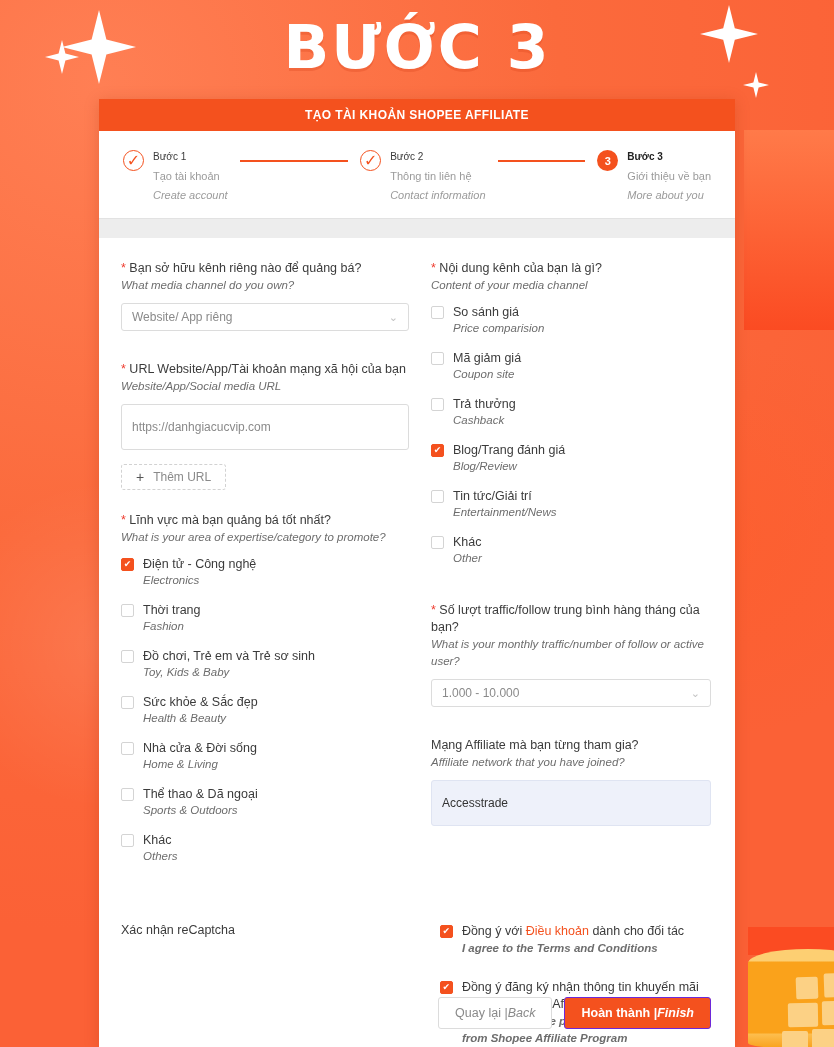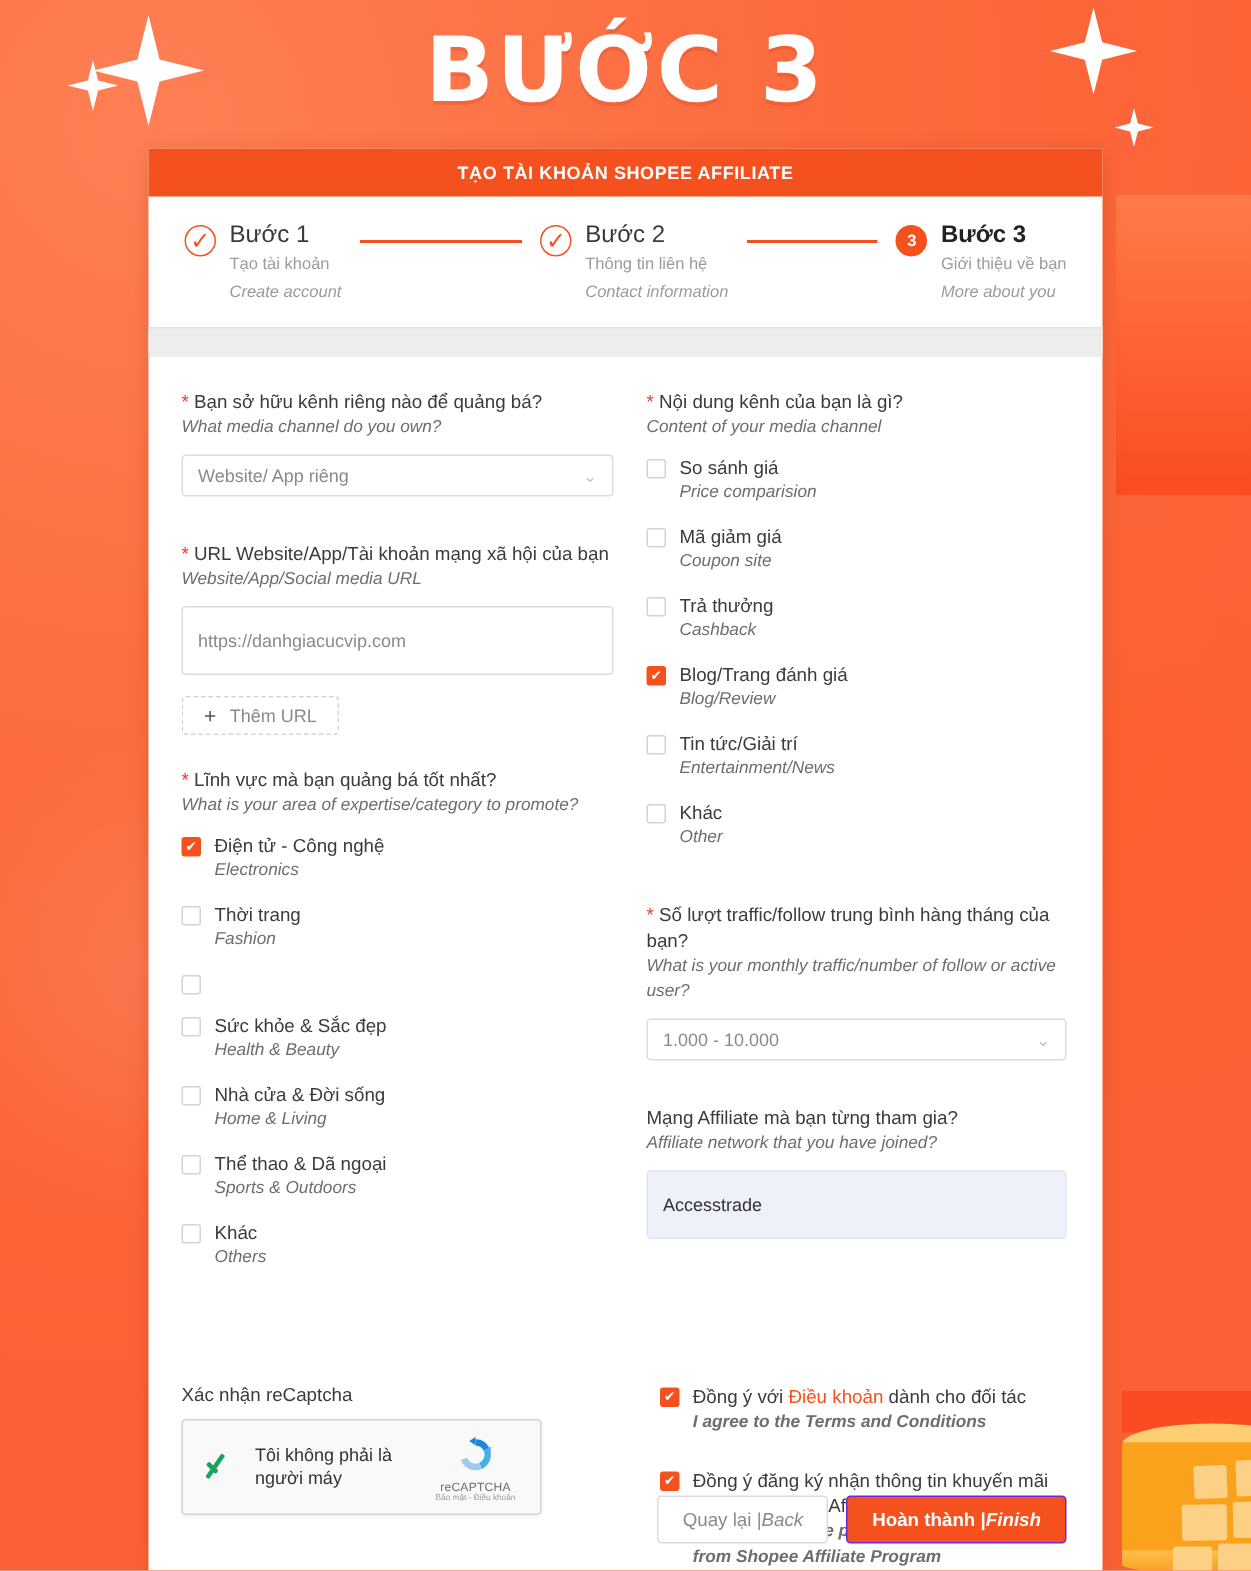--- a/index.html
+++ b/index.html
@@ -108,21 +108,21 @@
   .step{ display:flex; flex:1; }
   .step:last-child{ flex:0 0 auto; }
   .step-bullet{
     width:21px; height:21px; border-radius:50%;
     display:flex; align-items:center; justify-content:center;
     flex:0 0 21px; margin-top:1px;
   }
   .step-bullet.done{ border:1.5px solid #f4511e; color:#f4511e; }
   .step-bullet.current{ background:#f4511e; color:#fff; font-size:11px; font-weight:bold; }
   .step-body{ margin-left:9px; }
-  .step-title{ font-size:16px; color:#3a3a3a; line-height:16px; }
+  .step-title{ font-size:10px; color:#3a3a3a; line-height:16px; }
   .step-title.bold{ font-weight:bold; color:#222; }
   .step-sub{ font-size:11px; color:#9b9b9b; line-height:16px; margin-top:3px; }
   .step-sub.it{ font-style:italic; }
   .step-line{
     flex:1; height:1.5px; background:#f4511e; margin:11px 12px 0 12px;
     min-width:30px;
   }
   .divider-band{ height:20px; background:#ededed; border-top:1px solid #e2e2e2; }
 
   
@@ -348,20 +348,24 @@
           </div>
           <div class="cb-row">
             <div class="cbox"></div>
             <div class="cb-text">
               <div class="cb-vi">Thời trang</div>
               <div class="cb-en">Fashion</div>
             </div>
           </div>
           <div class="cb-row">
             <div class="cbox"></div>
+            <div class="cb-text">
+              <div class="cb-vi">Đồ chơi, Trẻ em và Trẻ sơ sinh</div>
+              <div class="cb-en">Toy, Kids &amp; Baby</div>
+            </div>
           </div>
           <div class="cb-row">
             <div class="cbox"></div>
             <div class="cb-text">
               <div class="cb-vi">Sức khỏe &amp; Sắc đẹp</div>
               <div class="cb-en">Health &amp; Beauty</div>
             </div>
           </div>
           <div class="cb-row">
             <div class="cbox"></div>
@@ -459,37 +463,20 @@
       <div class="textinput filled">
         <span>Accesstrade</span>
       </div>
 
     </div>
   </div>
 
   <div class="footer">
     <div class="fcol fcol-left">
       <div class="captcha-label">Xác nhận reCaptcha</div>
-      <div class="captcha-box">
-        <div class="captcha-check"></div>
-        <div class="captcha-text">Tôi không phải là người máy</div>
-        <div class="captcha-logo">
-          <div class="rc-mark">
-            <svg width="30" height="30" viewBox="0 0 30 30" aria-hidden="true">
-              <path d="M15 4.5 A10.5 10.5 0 0 1 24.4 10.6 L20.6 12.4 A6.4 6.4 0 0 0 15 8.7 Z" fill="#1c87d6"></path>
-              <path d="M24.4 10.6 A10.5 10.5 0 0 1 19.2 24.3 L17.4 20.4 A6.4 6.4 0 0 0 20.7 12.5 Z" fill="#4aaee8"></path>
-              <path d="M19.2 24.3 A10.5 10.5 0 0 1 5.2 18.3 L9.3 16.9 A6.4 6.4 0 0 0 17.5 20.4 Z" fill="#9bcbed"></path>
-              <path d="M15 3 l0 5.5 l-4.2 -2.8 Z" fill="#1c87d6"></path>
-              <path d="M25.6 9.5 l-1.6 5.4 l-3.7 -3.3 Z" fill="#4aaee8"></path>
-            </svg>
-          </div>
-          <div class="rc-name">reCAPTCHA</div>
-          <div class="rc-legal">Bảo mật - Điều khoản</div>
-        </div>
-      </div>
     </div>
 
     <div class="fcol fcol-right">
       <div id="agree-list">
           <div class="agree-row" style="margin-bottom: 22px;">
             <div class="cbox on"></div>
             <div class="agree-text">
               <div class="agree-vi">Đồng ý với <span class="lnk">Điều khoản</span> dành cho đối tác</div>
               <div class="agree-en">I agree to the Terms and Conditions</div>
             </div>

